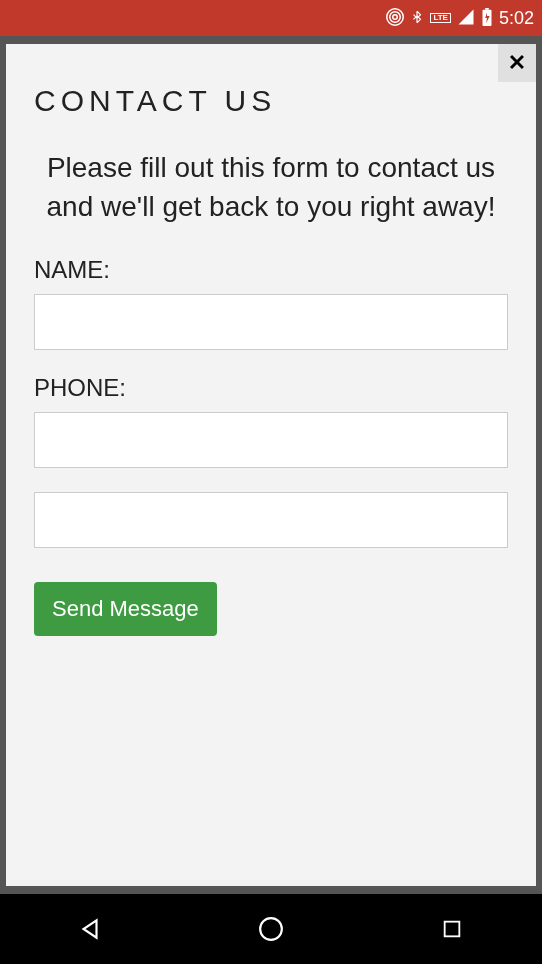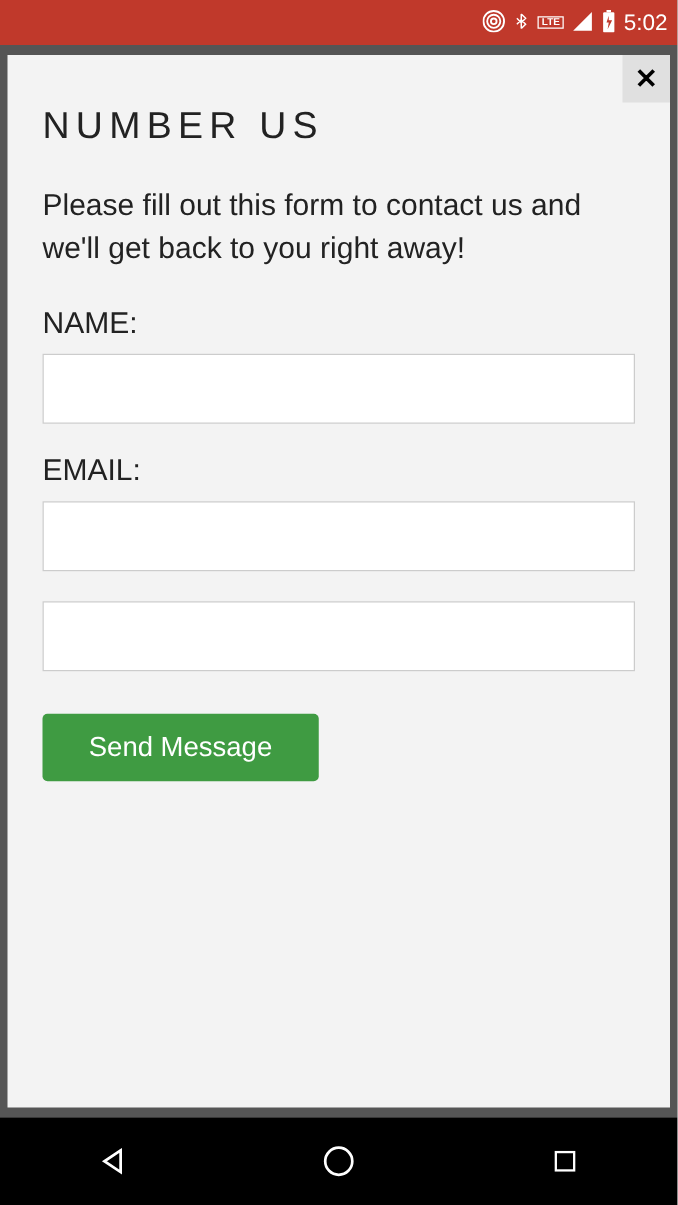--- a/index.html
+++ b/index.html
@@ -68,24 +68,25 @@
     }
     .modal-title {
       font-size: 30px;
       letter-spacing: 5px;
       font-weight: 400;
       color: #222;
       margin-bottom: 30px;
       font-family: Arial, sans-serif;
     }
     .modal-desc {
-      font-size: 24px;
+      font-size: 28px;
       color: #222;
       line-height: 1.4;
       margin-bottom: 30px;
+      text-align: center;
     }
     .form-group {
       margin-bottom: 24px;
     }
     .form-label {
       font-size: 24px;
       color: #222;
       display: block;
       margin-bottom: 10px;
     }
@@ -103,21 +104,21 @@
       border: 1px solid #ccc;
       background: white;
       font-size: 18px;
       padding: 8px 12px;
       resize: vertical;
     }
     .send-btn {
       background: #3F9B42;
       color: white;
       border: none;
-      padding: 14px 37px;
+      padding: 14px 18px;
       font-size: 22px;
       cursor: pointer;
       border-radius: 4px;
       margin-top: 10px;
     }
     .nav-bar {
       position: absolute;
       bottom: 0;
       left: 0;
       right: 0;
@@ -175,30 +176,30 @@
     </span>
     <span class="status-time">5:02</span>
   </div>
 </div>
 
 <div class="modal-backdrop">
   <div class="modal">
     <button class="close-btn">
       <span>✕</span>
     </button>
-    <h1 class="modal-title">NUMBER US</h1>
+    <h1 class="modal-title">CONTACT US</h1>
     <p class="modal-desc">Please fill out this form to contact us and we'll get back to you right away!</p>
 
     <div class="form-group">
       <label class="form-label">NAME:</label>
       <input type="text" class="form-input" value="" style="">
     </div>
 
     <div class="form-group">
-      <label class="form-label">EMAIL:</label>
+      <label class="form-label">PHONE:</label>
       <input type="email" class="form-input" value="" style="">
     </div>
 
     <div class="form-group">
       <input type="tel" class="form-input" value="" style="">
     </div>
 
 
     <button class="send-btn">Send Message</button>
   </div>

